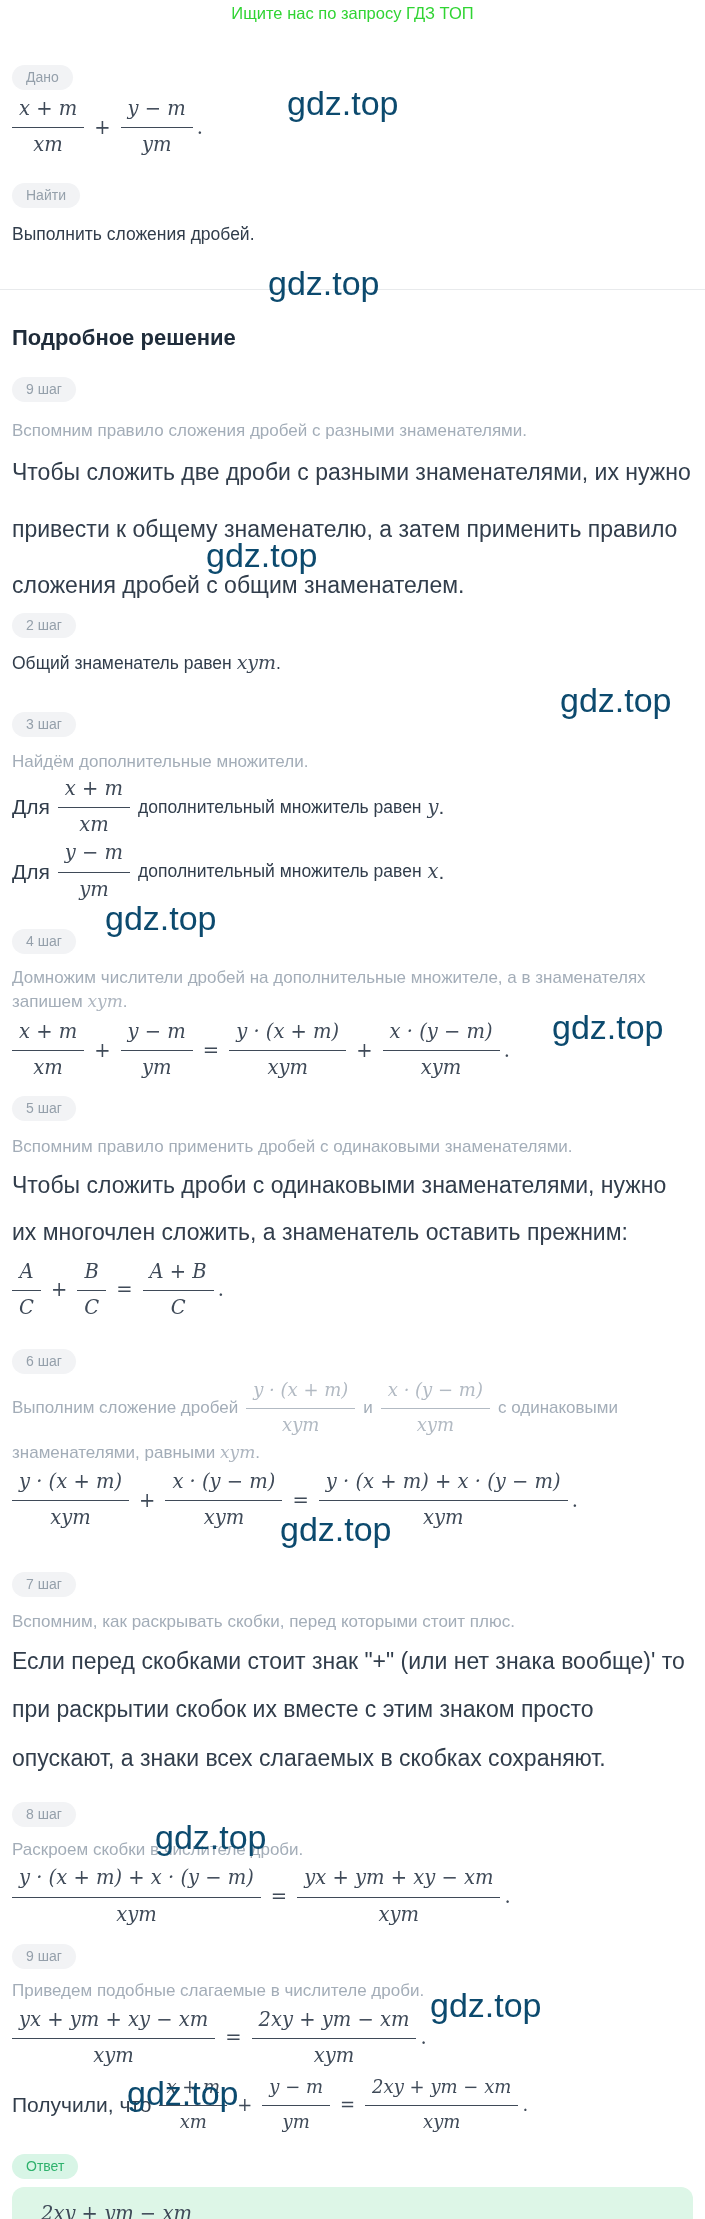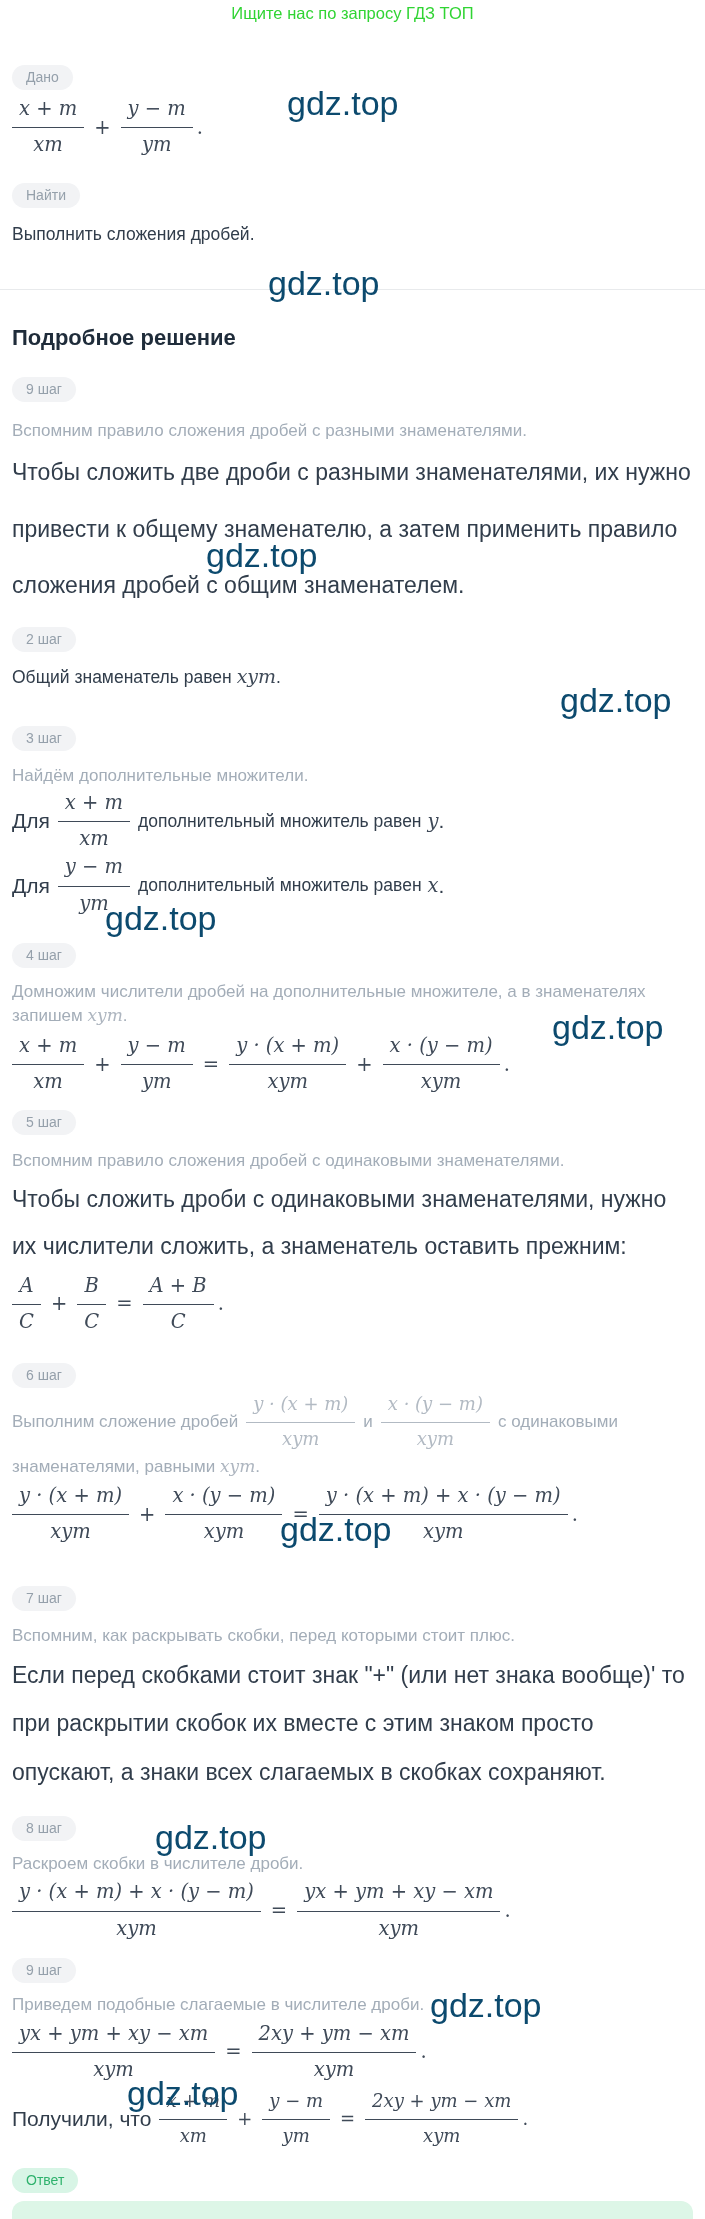--- a/index.html
+++ b/index.html
@@ -92,21 +92,21 @@
     <div class="find-text" style="margin-top:16px">Выполнить сложения дробей.</div>
 
     <hr class="divider">
 
     <div class="sol-title" style="margin-top:35px">Подробное решение</div>
 
     <div class="badge-row" style="margin-top:26px"><span class="badge">9 шаг</span></div>
     <p class="note" style="margin-top:17px">Вспомним правило сложения дробей с разными знаменателями.</p>
     <p class="para" style="margin-top:2px">Чтобы сложить две дроби с разными знаменателями, их нужно привести к общему знаменателю, а затем применить правило сложения дробей с общим знаменателем.</p>
 
-    <div class="badge-row" style="margin-top:14px"><span class="badge">2 шаг</span></div>
+    <div class="badge-row" style=""><span class="badge">2 шаг</span></div>
     <div class="find-text" style="margin-top:13px"><span>Общий знаменатель равен </span><span class="m m-dark" style="font-size:19px">xym</span><span>.</span></div>
 
     <div class="badge-row" style="margin-top:38px"><span class="badge">3 шаг</span></div>
     <p class="note" style="margin-top:13px">Найдём дополнительные множители.</p>
     <div class="frow" style="margin-top:2px">
         <span class="pre-sans">Для</span>
         <span class="frac">
           <span class="num">x + m</span>
           <span class="den">xm</span>
         </span>
@@ -144,22 +144,22 @@
         </span>
         <span class="op">+</span>
         <span class="frac">
           <span class="num">x · (y − m)</span>
           <span class="den">xym</span>
         </span>
         <span class="dot">.</span>
       </div>
 
     <div class="badge-row" style="margin-top:14px"><span class="badge">5 шаг</span></div>
-    <p class="note" style="margin-top:14px">Вспомним правило сложения дробей с одинаковыми знаменателями.</p>
-    <p class="para tight" style="margin-top:4px">Чтобы сложить дроби с одинаковыми знаменателями, нужно их числители сложить, а знаменатель оставить прежним:</p>
+    <p class="note" style="margin-top:14px">Вспомним правило применить дробей с одинаковыми знаменателями.</p>
+    <p class="para tight" style="margin-top:4px">Чтобы сложить дроби с одинаковыми знаменателями, нужно их многочлен сложить, а знаменатель оставить прежним:</p>
     <div class="frow" style="margin-top:2px">
         <span class="frac">
           <span class="num">A</span>
           <span class="den">C</span>
         </span>
         <span class="op">+</span>
         <span class="frac">
           <span class="num">B</span>
           <span class="den">C</span>
         </span>

